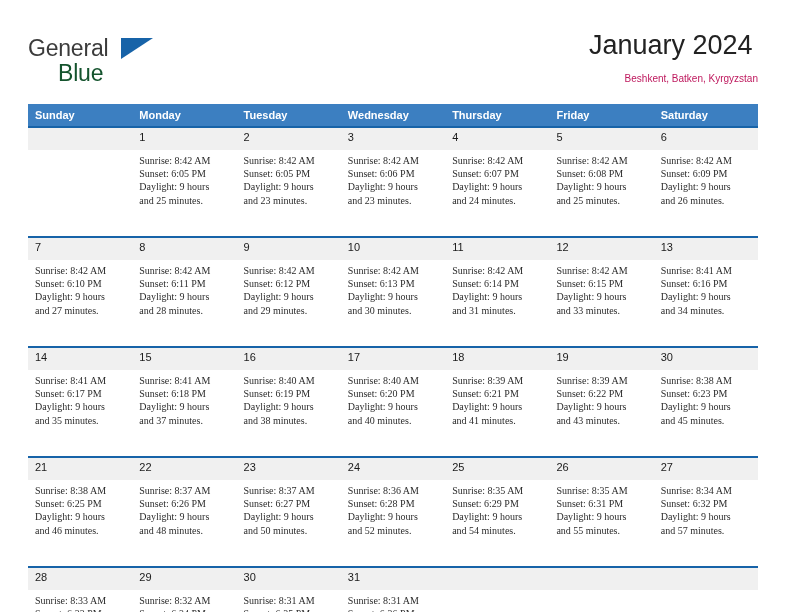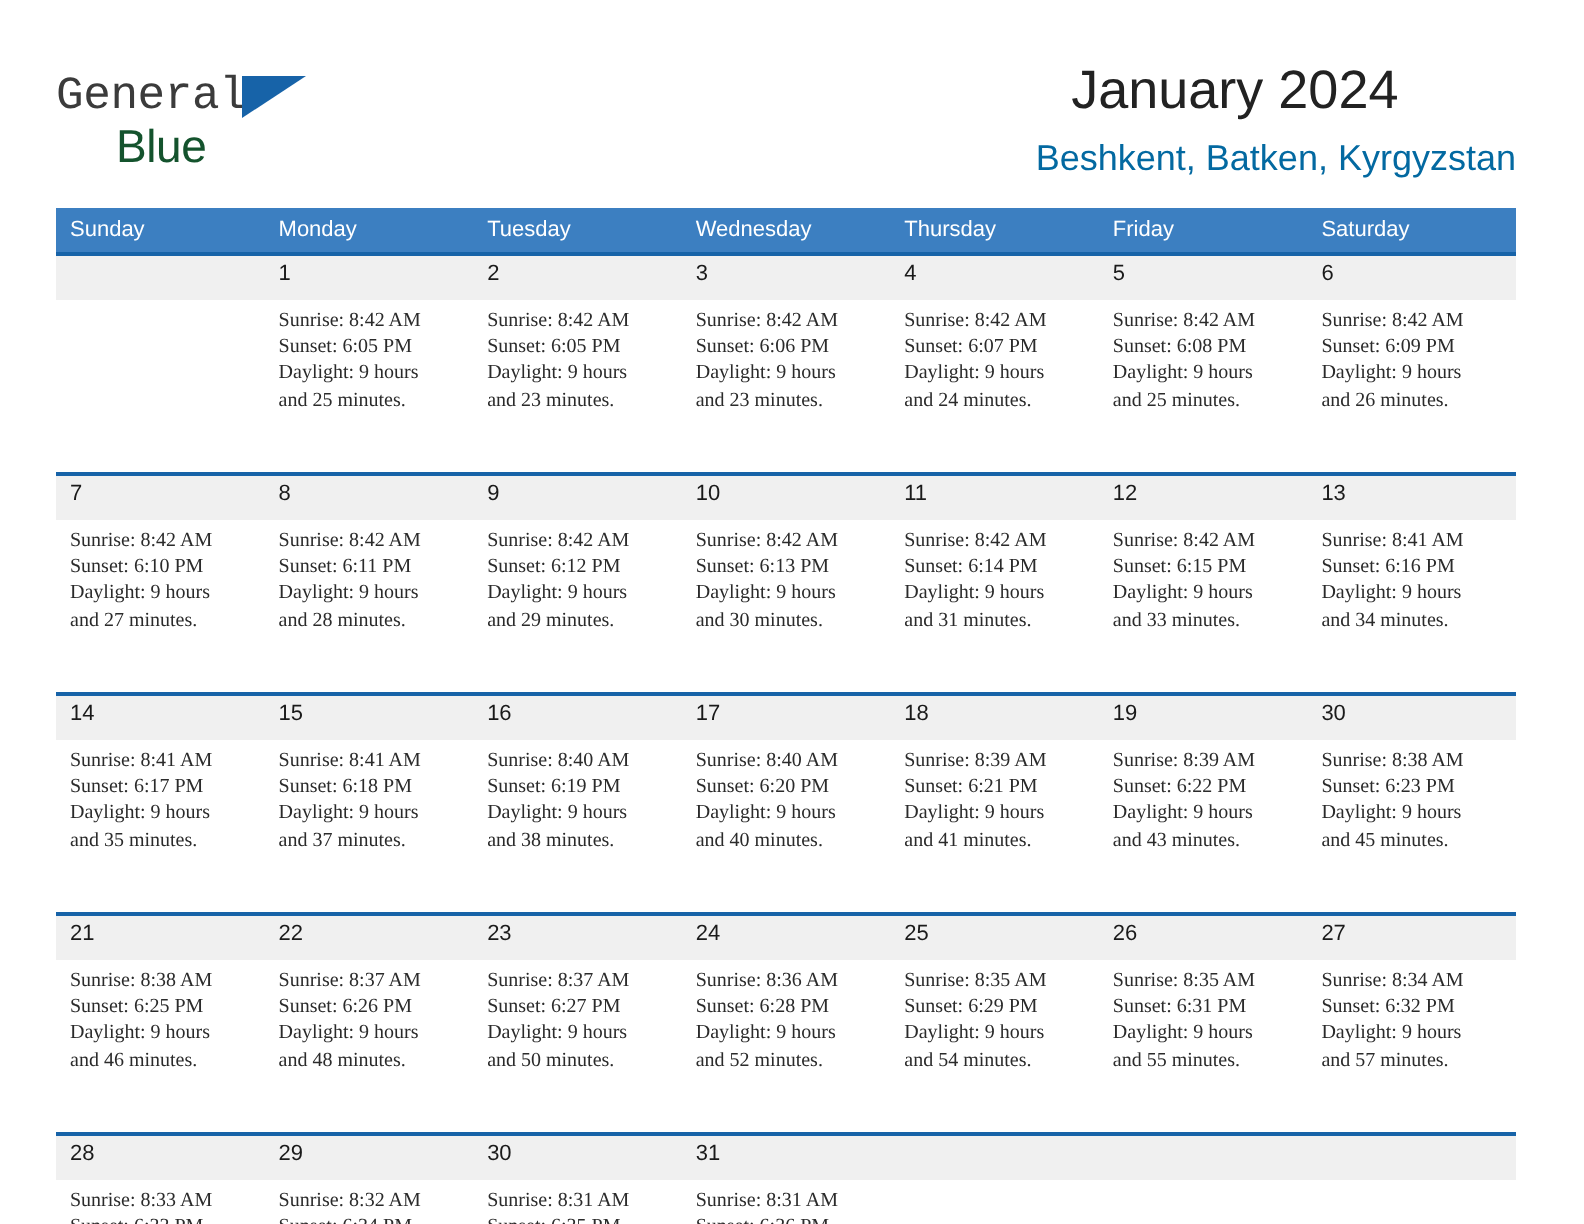--- a/index.html
+++ b/index.html
@@ -34,21 +34,21 @@
     left: 0;
     top: 8px;
     width: 240px;
     height: 56px;
   }
   .logo-line1 {
     font-size: 23px;
     color: #3b3b3b;
     letter-spacing: -0.2px;
     line-height: 24px;
-    font-family: Liberation Mono, monospace;
+    font-family: Liberation Sans, sans-serif;
   }
   .logo-line2 {
     font-size: 23px;
     color: #14532d;
     letter-spacing: -0.2px;
     line-height: 24px;
     margin-left: 30px;
     margin-top: 1px;
   }
   .logo-tri {
@@ -66,42 +66,42 @@
     top: 0;
     text-align: center;
   }
   .cal-title {
     font-size: 27px;
     color: #222222;
     line-height: 34px;
     white-space: nowrap;
   }
   .cal-subtitle {
-    font-size: 18px;
-    color: #0369a1;
+    font-size: 10px;
+    color: #be185d;
     line-height: 20px;
     margin-top: 7px;
     white-space: nowrap;
     margin-left: 41px;
   }
 
   
   .calendar {
     position: absolute;
     left: 28px;
     top: 104px;
     width: 730px;
     border-collapse: collapse;
     table-layout: fixed;
   }
   .calendar th {
     background: #3c7fc1;
     color: #ffffff;
     font-size: 11px;
-    font-weight: normal;
+    font-weight: bold;
     text-align: left;
     padding: 5px 0 5px 7px;
     height: 11px;
     border: none;
   }
   .calendar td {
     vertical-align: top;
     padding: 0;
     border: none;
     width: 104.28px;

